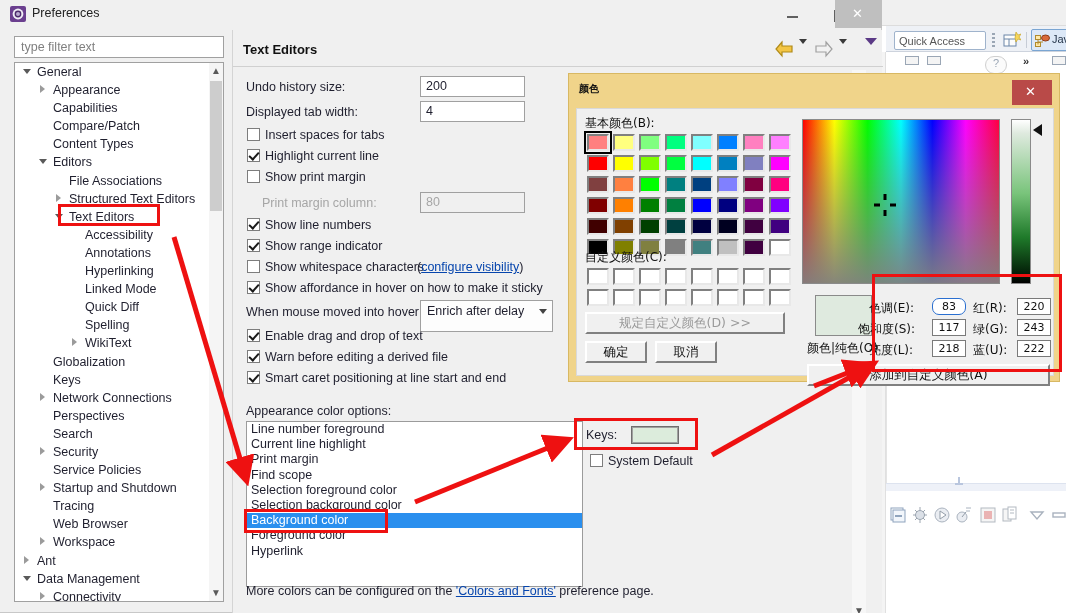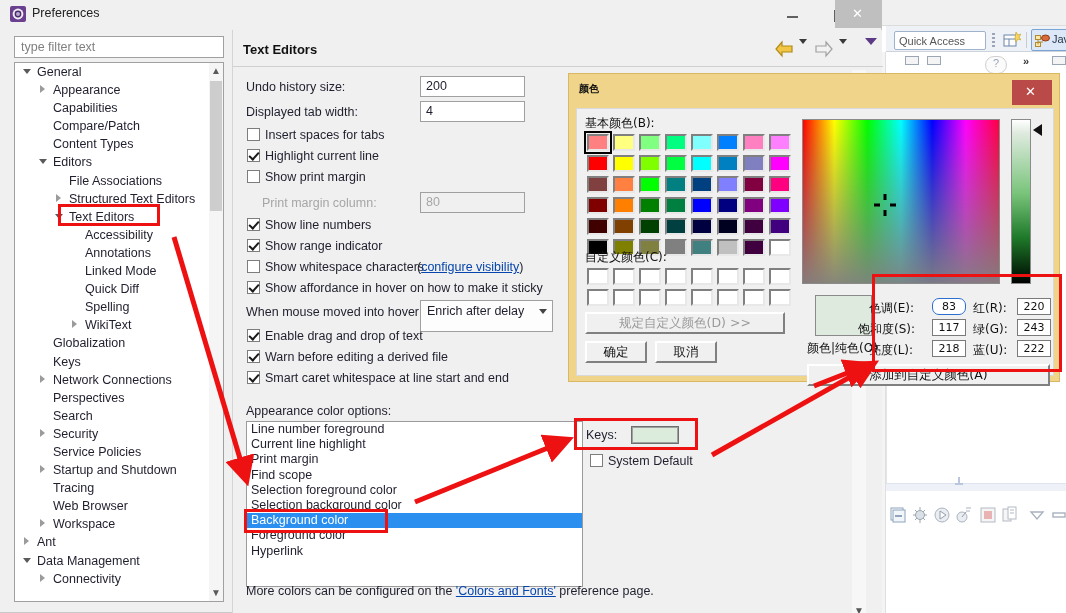--- a/index.html
+++ b/index.html
@@ -353,20 +353,23 @@
             <span class="tw open" style="left: 40px;"></span>
             <span style="position: absolute; left: 54px;">Text Editors</span>
           </div>
           <div class="tree-row">
             <span style="position: absolute; left: 70px;">Accessibility</span>
           </div>
           <div class="tree-row">
             <span style="position: absolute; left: 70px;">Annotations</span>
           </div>
           <div class="tree-row">
+            <span style="position: absolute; left: 70px;">Hyperlinking</span>
+          </div>
+          <div class="tree-row">
             <span style="position: absolute; left: 70px;">Linked Mode</span>
           </div>
           <div class="tree-row">
             <span style="position: absolute; left: 70px;">Quick Diff</span>
           </div>
           <div class="tree-row">
             <span style="position: absolute; left: 70px;">Spelling</span>
           </div>
           <div class="tree-row">
             <span class="tw closed" style="left: 56px;"></span>
@@ -490,21 +493,21 @@
       <i class="cv"></i>
     </div>
 
     <div class="cb on" style="left:247px; top:329px;"></div>
     <div class="lbl" style="left:265px; top:329px;">Enable drag and drop of text</div>
 
     <div class="cb on" style="left:247px; top:350px;"></div>
     <div class="lbl" style="left:265px; top:350px;">Warn before editing a derived file</div>
 
     <div class="cb on" style="left:247px; top:371px;"></div>
-    <div class="lbl" style="left:265px; top:371px;">Smart caret whitespace at line start and end</div>
+    <div class="lbl" style="left:265px; top:371px;">Smart caret positioning at line start and end</div>
 
     <div class="lbl" style="left:246px; top:404px;">Appearance color options:</div>
 
     <div class="listbox">
       <div id="list-host">
           <div class="li">Line number foreground</div>
           <div class="li">Current line highlight</div>
           <div class="li">Print margin</div>
           <div class="li">Find scope</div>
           <div class="li">Selection foreground color</div>

